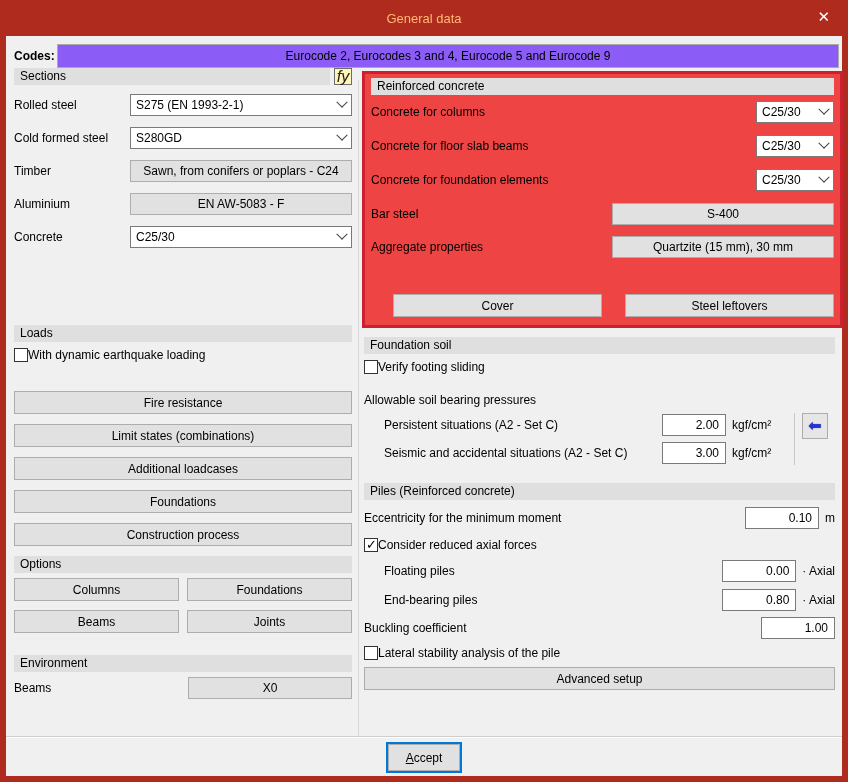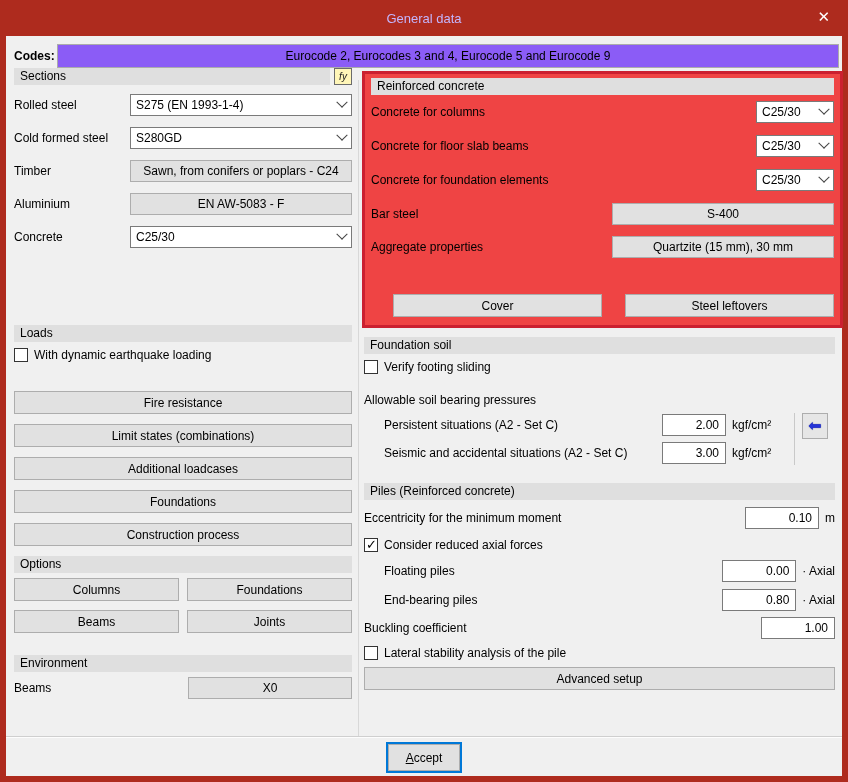--- a/index.html
+++ b/index.html
@@ -2,21 +2,21 @@
 <html><head>
 <meta charset="utf-8">
 <style>
   * { margin:0; padding:0; box-sizing:border-box; }
   html,body { width:848px; height:782px; }
   body { font-family:"Liberation Sans", sans-serif; font-size:12px; color:#000; }
 
   .window { position:relative; width:848px; height:782px; background:#AE2B1E; }
   .titlebar { position:absolute; top:0; left:0; width:848px; height:36px;
               display:flex; align-items:center; justify-content:center; }
-  .title { color:#c4b5fd; font-size:13px; }
+  .title { color:#fdba74; font-size:13px; }
   .close { position:absolute; right:18px; top:8px; color:#fff; font-size:15px;
            line-height:18px; cursor:pointer; }
 
   .content { position:absolute; top:36px; left:6px; width:836px; height:740px;
              background:#F0F0F0; }
 
   
   .codes-row { position:absolute; top:8px; left:4px; right:3px; height:24px;
                display:flex; align-items:center; }
   .codes-row > label { width:47px; padding-left:4px; font-weight:bold; }
@@ -26,21 +26,21 @@
   
   .col-left  { position:absolute; top:32px; left:8px;  width:338px; }
   .v-divider { position:absolute; top:44px; left:352px; width:1px; height:656px; background:#D8D8D8; }
   .col-right { position:absolute; top:35px; left:358px; width:471px; }
 
   .ghdr { background:#DFDFDF; height:17px; line-height:17px; padding-left:6px; }
 
   .sections-hdr { display:flex; align-items:center; gap:4px; }
   .sections-hdr .ghdr { flex:1; }
   .fy-icon { width:18px; height:17px; background:#FFF6B8; border:1px solid #6b6b6b;
-             font-style:italic; font-size:10px; display:flex; align-items:center;
+             font-style:italic; font-size:16px; display:flex; align-items:center;
              justify-content:center; color:#222; }
 
   .frow { display:flex; align-items:center; height:22px; margin-bottom:11px; }
   .frow > label { width:116px; }
   .frow .ctrl { flex:1; }
 
   .combo { height:22px; background:#fff; border:1px solid #7A7A7A; display:flex;
            align-items:center; position:relative; cursor:default; }
   .combo .combo-text { flex:1; padding-left:5px; overflow:hidden; white-space:nowrap; }
   .chev { width:18px; display:flex; align-items:center; justify-content:center; }
@@ -48,21 +48,21 @@
                  border-bottom:1px solid #444; transform:rotate(45deg) translate(-2px,-2px); }
 
   .btn { height:22px; background:#E1E1E1; border:1px solid #ADADAD; font-family:inherit;
          font-size:12px; color:#000; display:flex; align-items:center; justify-content:center;
          width:100%; cursor:pointer; white-space:nowrap; }
   button.btn { appearance:none; }
 
   .input { height:22px; background:#fff; border:1px solid #7A7A7A; display:flex;
            align-items:center; justify-content:flex-end; padding-right:6px; }
 
-  .check-row { display:flex; align-items:center; gap:6px; height:16px; }
+  .check-row { display:flex; align-items:center; height:16px; }
   .cb { width:14px; height:14px; background:#fff; border:1px solid #333; position:relative; }
   .cb.checked::after { content:"✓"; position:absolute; left:1px; top:-2px; font-size:13px; }
 
   .stackbtns .btn { height:23px; margin-bottom:10px; }
   .grid2 { display:grid; grid-template-columns:1fr 1fr; gap:9px 8px; }
   .grid2 .btn { height:23px; }
 
   
   .rc-box { border:3px solid #CB2030; margin:0 -8px 0 -2px; padding:4px 6px 8px 6px;
             background:#ef4444; }
@@ -122,21 +122,21 @@
     <div class="col-left">
 
       <div class="sections-hdr">
         <div class="ghdr">Sections</div>
         <div class="fy-icon">fy</div>
       </div>
 
       <div class="frow mt9">
         <label>Rolled steel</label>
         <div class="ctrl combo">
-          <span class="combo-text">S275 (EN 1993-1-4)</span>
+          <span class="combo-text">S275 (EN 1993-2-1)</span>
           <span class="chev"></span>
         </div>
       </div>
       <div class="frow">
         <label>Cold formed steel</label>
         <div class="ctrl combo">
           <span class="combo-text">S280GD</span>
           <span class="chev"></span>
         </div>
       </div>

